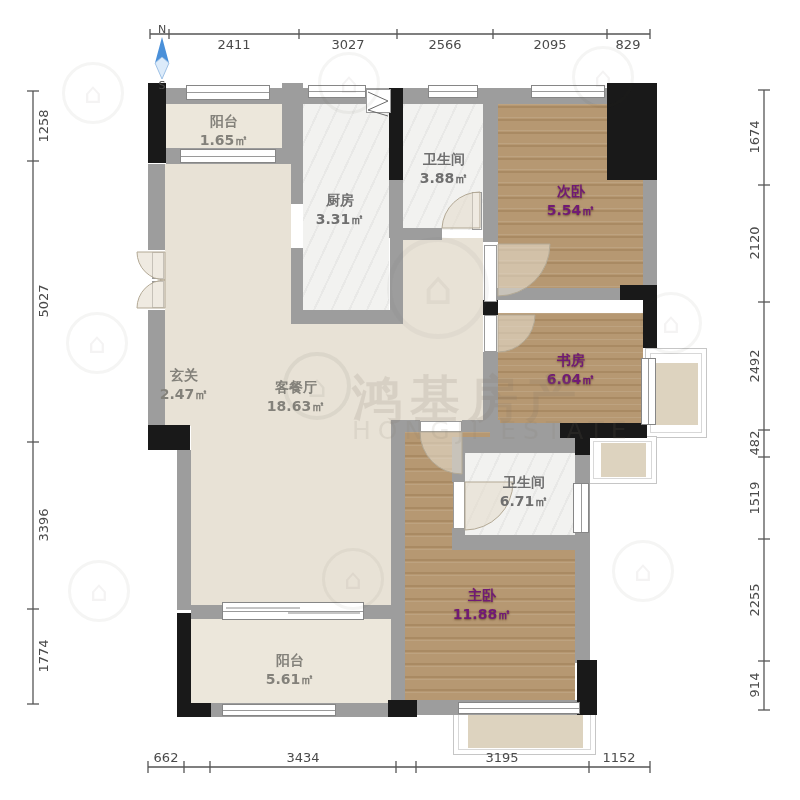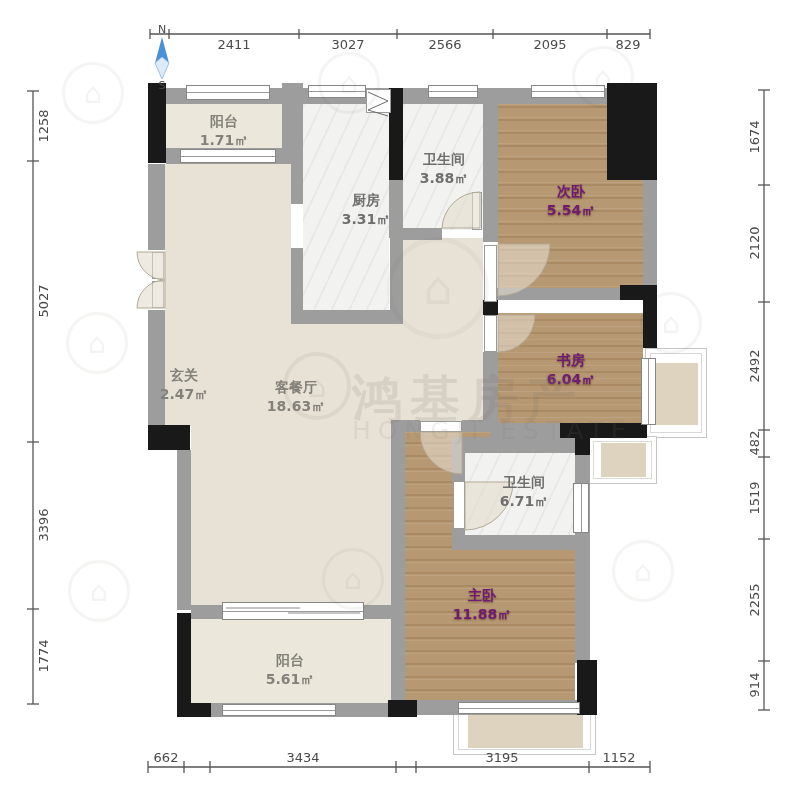--- a/index.html
+++ b/index.html
@@ -214,23 +214,23 @@
 <span class="dim v" style="left:754px;top:600px">2255</span>
 <span class="dim v" style="left:754px;top:685px">914</span>
 
 <span class="dim" style="left:166px;top:757px">662</span>
 <span class="dim" style="left:303px;top:757px">3434</span>
 <span class="dim" style="left:502px;top:757px">3195</span>
 <span class="dim" style="left:619px;top:757px">1152</span>
 
 <div class="rl lab-light" style="left:224px;top:130px">
   <div class="rn">阳台</div>
-  <div class="ra">1.71㎡</div>
-</div>
-<div class="rl lab-marble" style="left:366px;top:209px">
+  <div class="ra">1.65㎡</div>
+</div>
+<div class="rl lab-marble" style="left:340px;top:209px">
   <div class="rn">厨房</div>
   <div class="ra">3.31㎡</div>
 </div>
 <div class="rl lab-marble" style="left:444px;top:168px">
   <div class="rn">卫生间</div>
   <div class="ra">3.88㎡</div>
 </div>
 <div class="rl lab-wood" style="left:571px;top:200px">
   <div class="rn">次卧</div>
   <div class="ra">5.54㎡</div>

